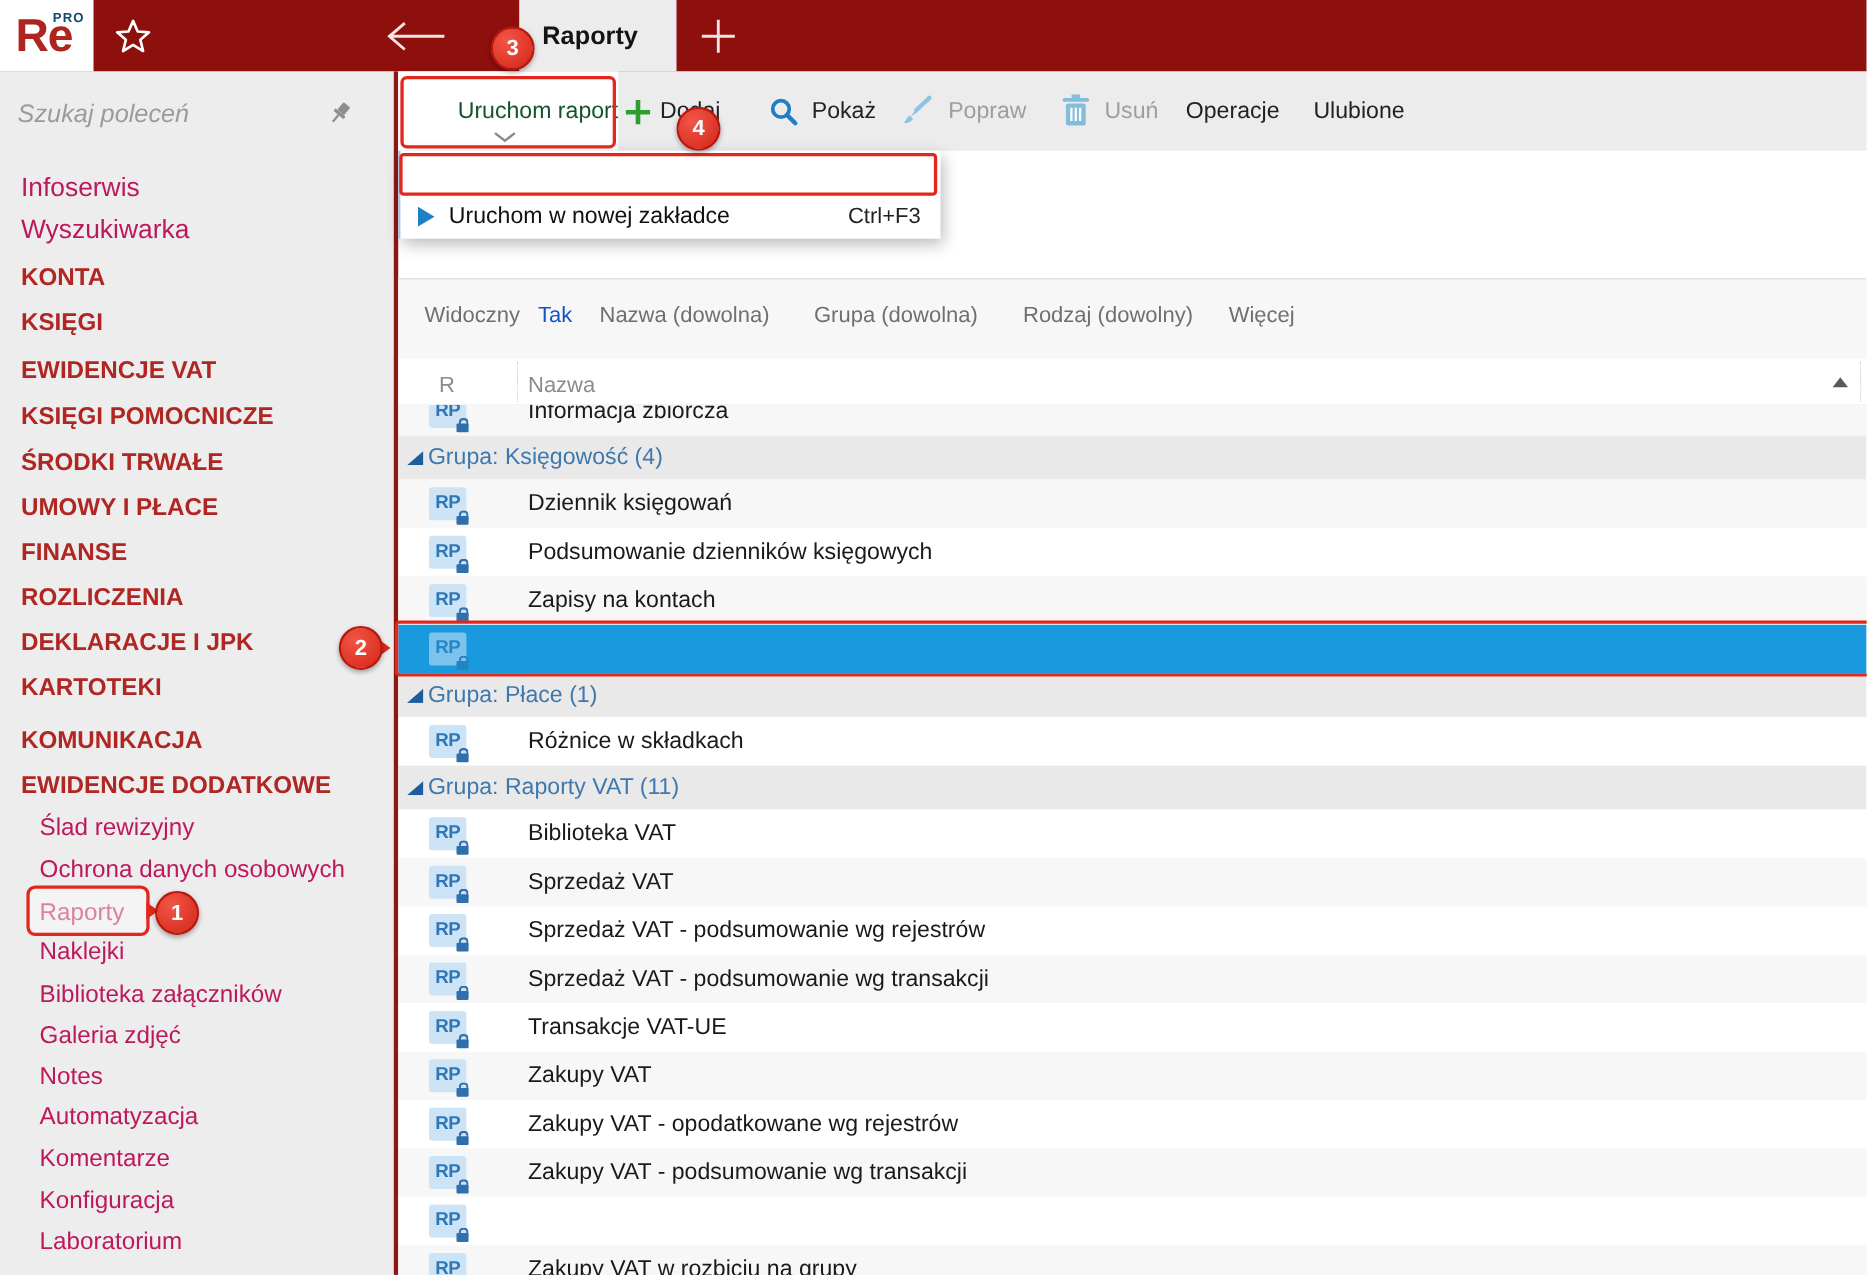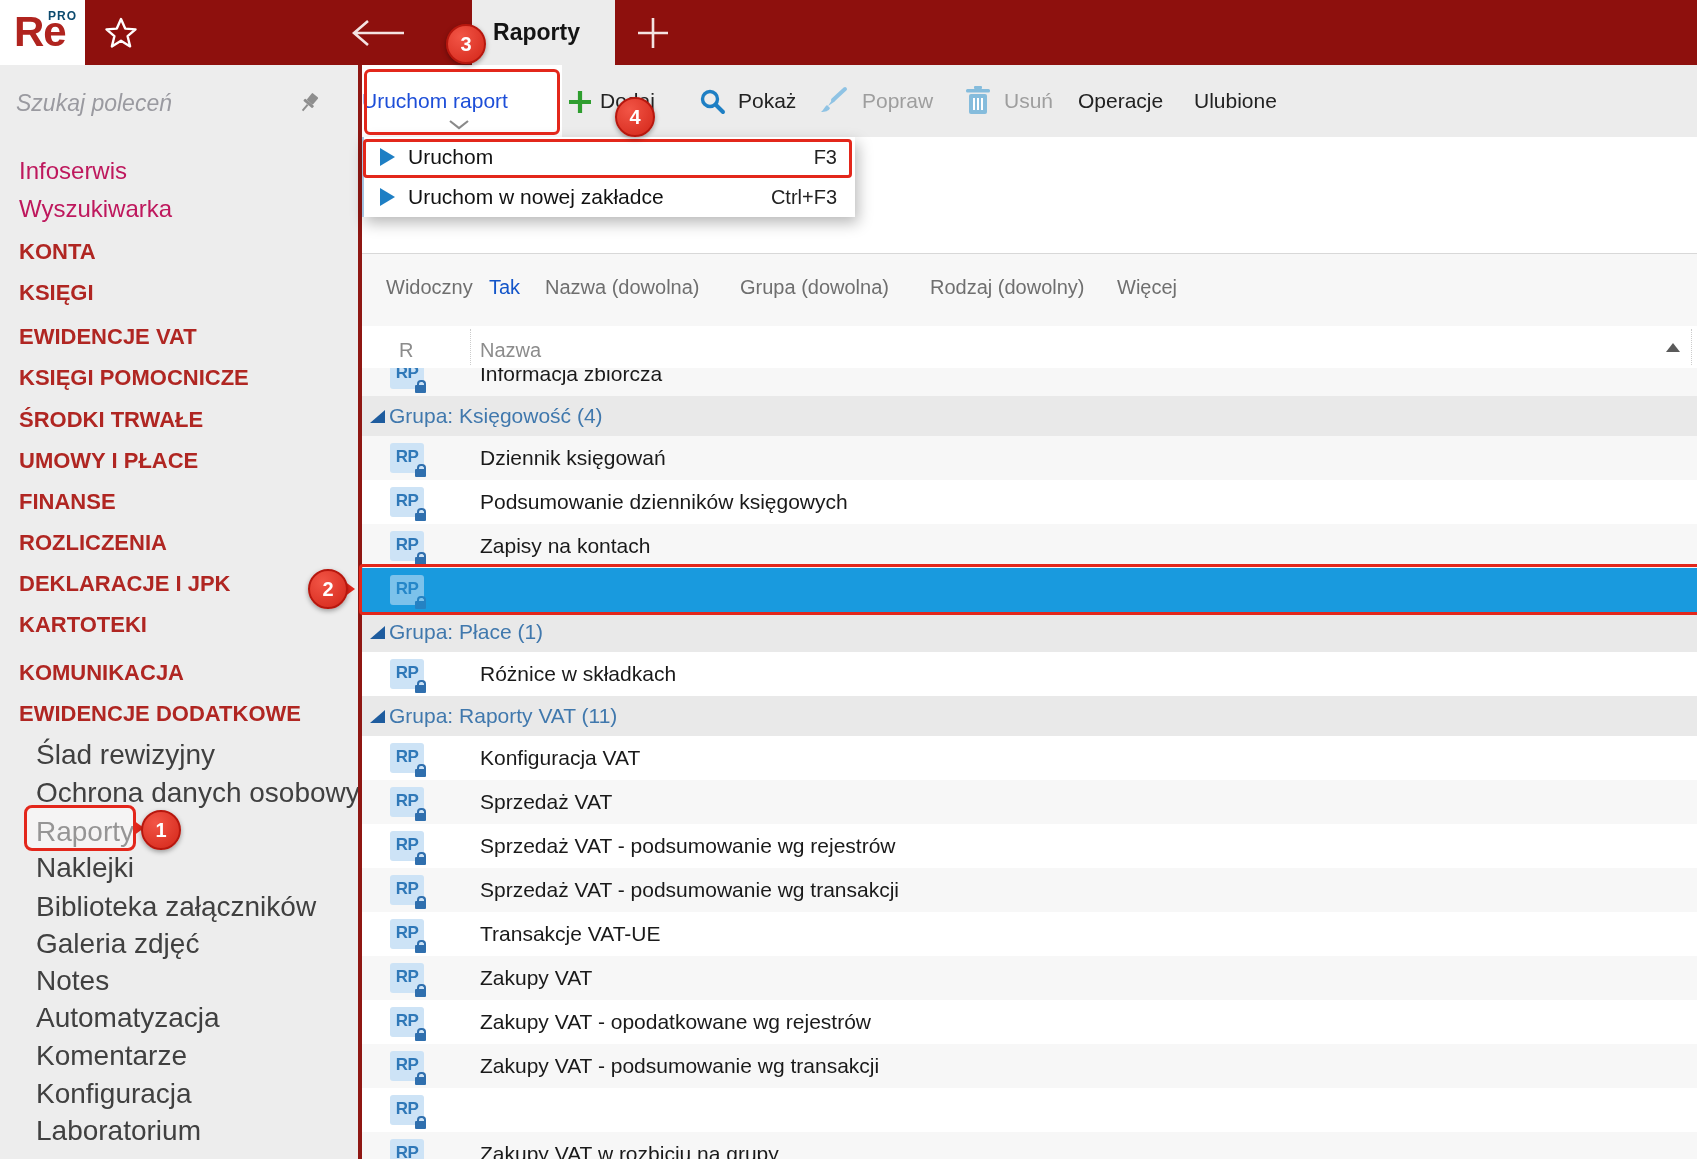--- a/index.html
+++ b/index.html
@@ -18,30 +18,30 @@
   #tab-active{left:472px;top:0;width:143px;height:65px;background:#ececec;
     display:flex;align-items:center;justify-content:center;}
   #tab-active span{font-size:23px;font-weight:bold;color:#141414;padding-right:14px;}
   
   #sidebar{left:0;top:65px;width:358px;height:1094px;background:#ededed;}
   #search-input{left:14px;top:85px;width:260px;height:34px;border:none;background:transparent;
     font-family:"Liberation Sans",sans-serif;font-size:23px;font-style:italic;color:#5d6770;outline:none;}
   #search-input::placeholder{color:#9a9aa0;font-style:italic;}
   .side-link{font-size:24px;color:#be185d;left:19px;white-space:nowrap;cursor:default;}
   .side-section{font-size:22px;font-weight:bold;color:#b02622;left:19px;white-space:nowrap;}
-  .side-sub{font-size:28px;color:#404040;left:36px;white-space:nowrap;}
+  .side-sub{font-size:22px;color:#be185d;left:36px;white-space:nowrap;}
   
   #divider{left:358px;top:65px;width:4px;height:1094px;background:#8f1713;}
   
   #toolbar{left:362px;top:65px;width:1335px;height:72px;background:#ececec;}
   .tb-label{font-size:21px;color:#222222;top:89px;white-space:nowrap;}
   .tb-label.disabled{color:#9e9e9e;}
   #run-report-btn{left:362px;top:65px;width:200px;height:72px;background:#ffffff;}
-  #run-report-btn .lbl{position:absolute;left:0;top:24px;width:100%;text-align:left;
-    font-size:21px;color:#1d4ed8;}
+  #run-report-btn .lbl{position:absolute;left:0;top:24px;width:100%;text-align:right;
+    font-size:21px;color:#14532d;}
   
   #dropdown{left:362px;top:137px;width:491px;height:80px;background:#ffffff;
     border-left:2px solid rgba(90,150,200,.55);box-shadow:3px 6px 14px rgba(0,0,0,.28);}
   .menu-item{position:absolute;left:0;width:100%;height:40px;}
   .menu-item .mlabel{position:absolute;left:44px;top:8px;font-size:21px;color:#111111;white-space:nowrap;}
   .menu-item .mshortcut{position:absolute;right:18px;top:9px;font-size:20px;color:#222222;}
   .play-icon{position:absolute;left:16px;top:11px;width:0;height:0;
     border-left:15px solid #1e7fc4;border-top:9px solid transparent;border-bottom:9px solid transparent;}
   
   #filterband{left:362px;top:253px;width:1335px;height:73px;background:#f7f7f7;border-top:1px solid #d8d8d8;}
@@ -180,25 +180,20 @@
 <div class="abs tb-label" style="left:1194px">Ulubione</div>
 
 <div class="abs" id="run-report-btn">
   <div class="lbl">Uruchom raport</div>
   <svg class="svgicon" style="position:absolute;left:86px;top:54px" width="22" height="11" viewBox="0 0 22 11">
     <path d="M2 2 L11 9 L20 2" fill="none" stroke="#8a8a8a" stroke-width="2.2"></path>
   </svg>
 </div>
 
 <div class="abs" id="dropdown">
-  <div class="menu-item" style="top:0">
-    <span class="play-icon"></span>
-    <span class="mlabel">Uruchom</span>
-    <span class="mshortcut">F3</span>
-  </div>
   <div class="menu-item" style="top:40px">
     <span class="play-icon"></span>
     <span class="mlabel">Uruchom w nowej zakładce</span>
     <span class="mshortcut">Ctrl+F3</span>
   </div>
 </div>
 
 <div class="abs" id="filterband"></div>
 <div class="abs filter-label" style="left:386px">Widoczny</div>
 <div class="abs filter-value" style="left:489px">Tak</div>
@@ -296,21 +291,21 @@
   </div>
 
   <div class="trow shade-white" style="top:368px">
     <div class="rp-icon">
         <div class="rp-txt">RP</div>
       <div class="rp-lock">
           <div class="shackle"></div>
           <div class="lbody"></div>
         </div>
       </div>
-    <div class="rname">Konfiguracja VAT</div>
+    <div class="rname">Biblioteka VAT</div>
   </div>
   <div class="trow shade-light" style="top:412px">
     <div class="rp-icon">
         <div class="rp-txt">RP</div>
       <div class="rp-lock">
           <div class="shackle"></div>
           <div class="lbody"></div>
         </div>
       </div>
     <div class="rname">Sprzedaż VAT</div>

